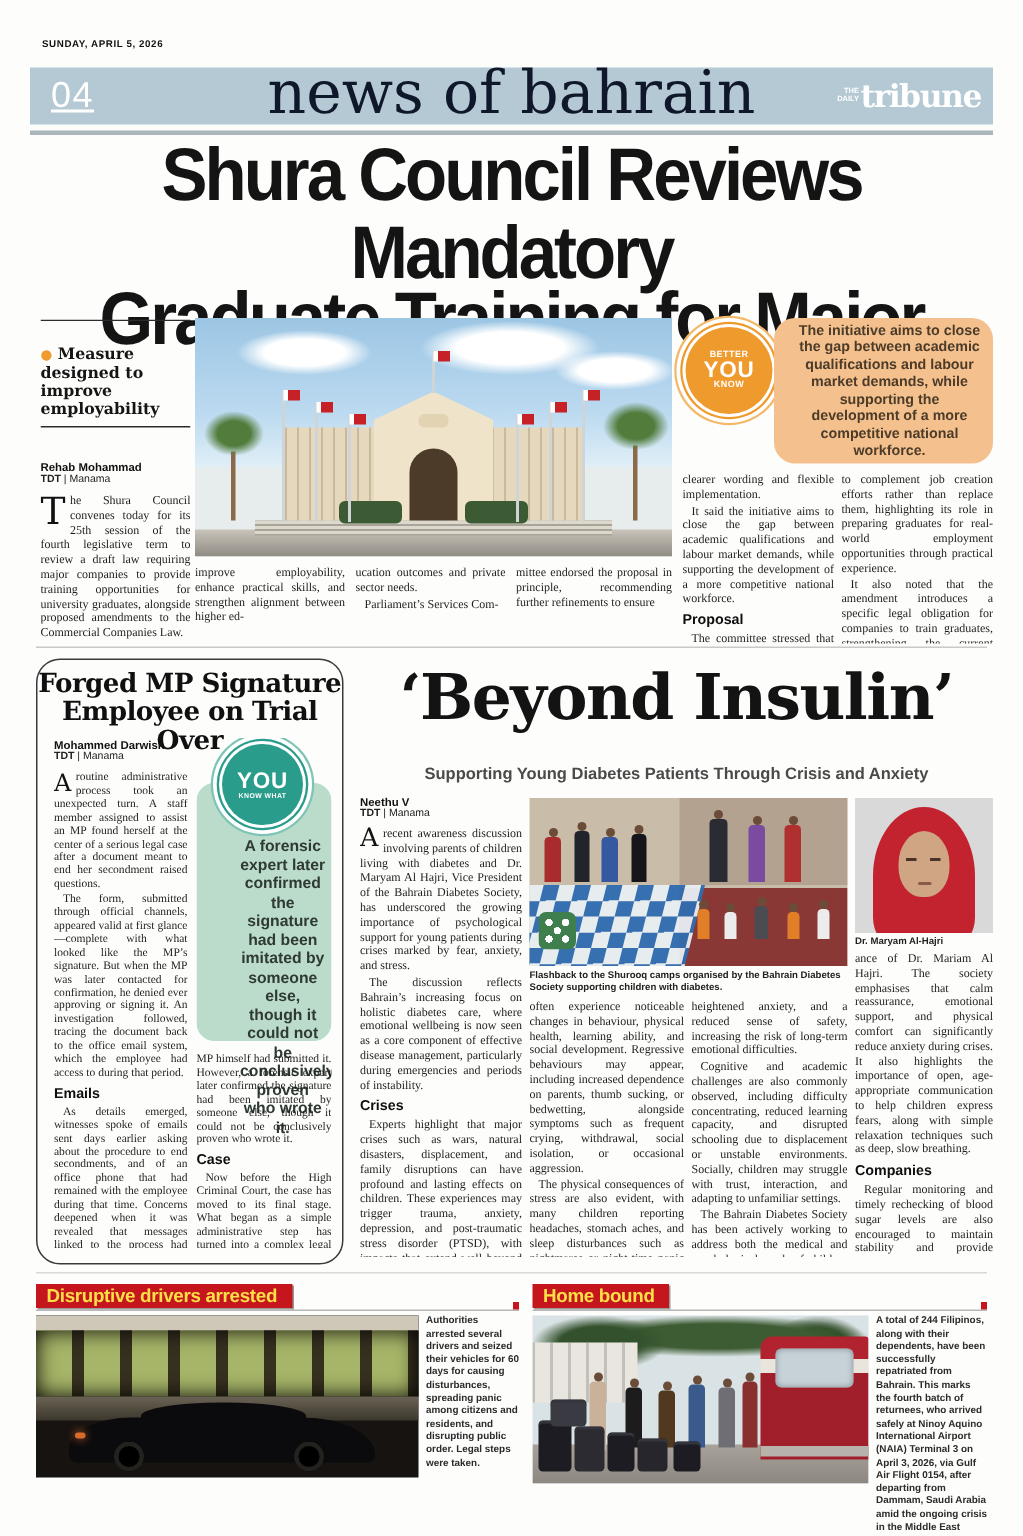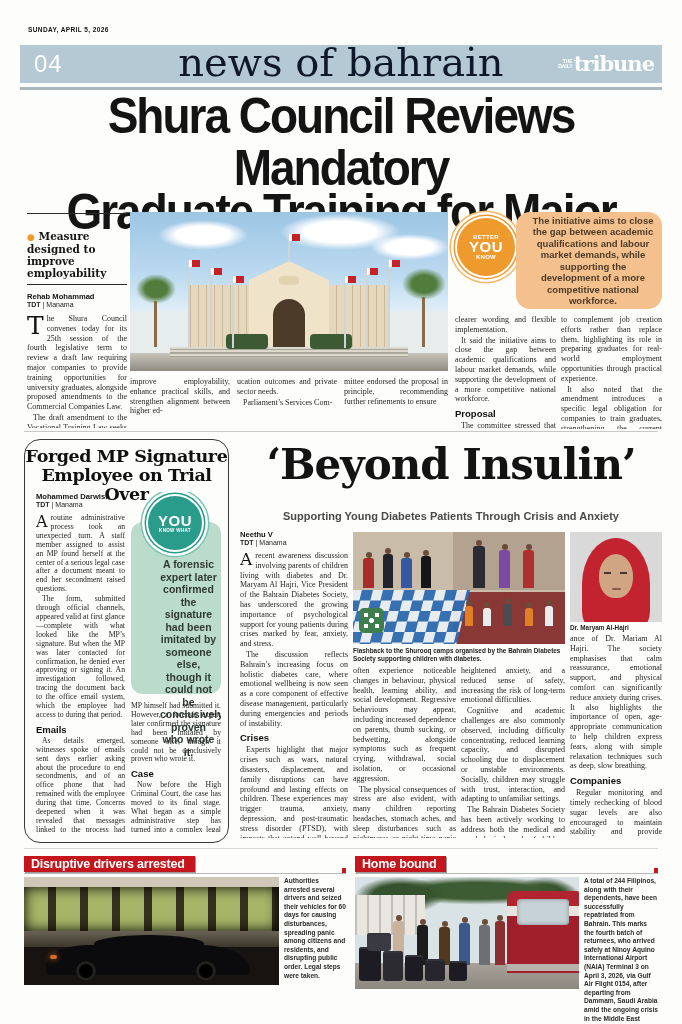--- a/index.html
+++ b/index.html
@@ -3,39 +3,39 @@
 <meta charset="utf-8">
 <style>
   html,body{margin:0;padding:0;background:#e9e9e9;}
   .page{position:relative;width:682px;height:1024px;background:#fdfdfc;margin:0 auto;overflow:hidden;
         font-family:"Liberation Serif",serif;color:#1c1c1c;}
   .abs{position:absolute;}
 
   
   .edition-date{left:28px;top:26px;font:bold 6.5px "Liberation Sans",sans-serif;letter-spacing:.4px;color:#111;}
   .band{left:20px;top:45px;width:642px;height:38px;background:#b4c9d3;}
-  .pagenum{position:absolute;left:14px;top:5px;font:300 24px "Liberation Sans",sans-serif;color:#fff;letter-spacing:1px;}
+  .pagenum{position:absolute;left:14px;top:5px;font:300 24px "Liberation Sans",sans-serif;color:#fff;letter-spacing:1px;text-decoration:underline;}
   .masthead{position:absolute;left:0;right:0;top:-6px;text-align:center;font:400 40px "DejaVu Serif",serif;
             color:#0f172a;letter-spacing:0px;}
   .brand{position:absolute;right:8px;top:9px;display:flex;align-items:center;color:#fff;}
   .brand-stack{display:flex;flex-direction:column;font:bold 5px "Liberation Sans",sans-serif;line-height:5px;margin-right:1px;text-align:right;}
   .brand-name{font:bold 21px "DejaVu Serif",serif;letter-spacing:-1px;line-height:20px;}
   .band-rule{left:20px;top:87px;width:642px;height:3px;background:#a9b6bc;}
 
   
   .lead-headline{left:20px;top:94px;width:642px;text-align:center;
     font:800 46px/48px "Liberation Sans",sans-serif;letter-spacing:-2px;color:#141414;}
   .lead-headline span{display:block;transform:scaleY(1.08);}
 
   
   .lead-row{left:20px;top:212px;width:642px;height:217px;}
   .kicker{border-top:1.5px solid #2c2c2c;border-bottom:1px solid #2c2c2c;padding:16px 0 5px 0;
     font:bold 10.5px/12px "DejaVu Serif",serif;color:#151515;}
   .kicker .dot{color:#f09b2e;font-size:9px;}
-  .byline{margin-top:7px;font:bold 7.6px/9px "Liberation Sans",sans-serif;color:#111;}
+  .byline{margin-top:22px;font:bold 7.6px/9px "Liberation Sans",sans-serif;color:#111;}
   .dateline{font:7px "Liberation Sans",sans-serif;color:#222;}
   .dateline b{font-weight:bold;}
   .bodytext{font:8px/9.8px "Liberation Serif",serif;text-align:justify;color:#1e1e1e;}
   .bodytext p{margin:0 0 1px 0;text-indent:6px;}
   .bodytext p.noindent{text-indent:0;}
   .dropcap{float:left;font:400 25px/21px "DejaVu Serif",serif;padding:1px 3px 0 0;color:#111;}
   .subhead{font:bold 9.5px "Liberation Sans",sans-serif;margin:4px 0 2px 0;color:#0e0e0e;}
   .lcol1{left:7px;top:1px;width:100px;height:215px;overflow:hidden;}
   .lcol1 .bodytext{margin-top:6px;}
   .lphoto{left:110px;top:0;width:318px;height:159px;overflow:hidden;}
@@ -84,21 +84,21 @@
   .i-caption{left:353px;top:647px;width:212px;font:bold 6.4px/8px "Liberation Sans",sans-serif;color:#222;}
   .i-col2{left:353px;top:666px;width:103px;height:172px;overflow:hidden;}
   .i-col3{left:461px;top:666px;width:104px;height:172px;overflow:hidden;}
   .i-col4{left:570px;top:532px;width:92px;height:306px;overflow:hidden;}
   .i-portrait{width:92px;height:90px;overflow:hidden;position:relative;}
   .i-pcap{font:bold 6.4px/8px "Liberation Sans",sans-serif;color:#222;margin:2px 0;}
   .insulin .bodytext, .i-col2 .bodytext{font-size:8px;}
 
   
   .brief-banner{height:17px;border-bottom:1px solid #b7b7b7;}
-  .banner-red{position:absolute;left:0;top:0;height:16px;background:#c4161c;color:#ffffff;
+  .banner-red{position:absolute;left:0;top:0;height:16px;background:#c4161c;color:#fde047;
     font:bold 12.5px/16px "Liberation Sans",sans-serif;padding:0 10px 0 7px;letter-spacing:-.2px;box-shadow:1px 1px 0 #9a9a9a;}
   .banner-tick{position:absolute;right:0;top:12px;width:4px;height:5px;background:#c4161c;}
   .b1-banner{left:24px;top:856px;width:322px;}
   .b2-banner{left:355px;top:856px;width:303px;}
   .b1-photo{left:24px;top:877px;width:255px;height:108px;overflow:hidden;}
   .b1-cap{left:284px;top:877px;width:62px;}
   .b2-photo{left:355px;top:877px;width:224px;height:112px;overflow:hidden;}
   .b2-cap{left:584px;top:877px;width:74px;}
   .brief-cap{font:bold 6.6px/8.6px "Liberation Sans",sans-serif;color:#2b2b2b;}
 

